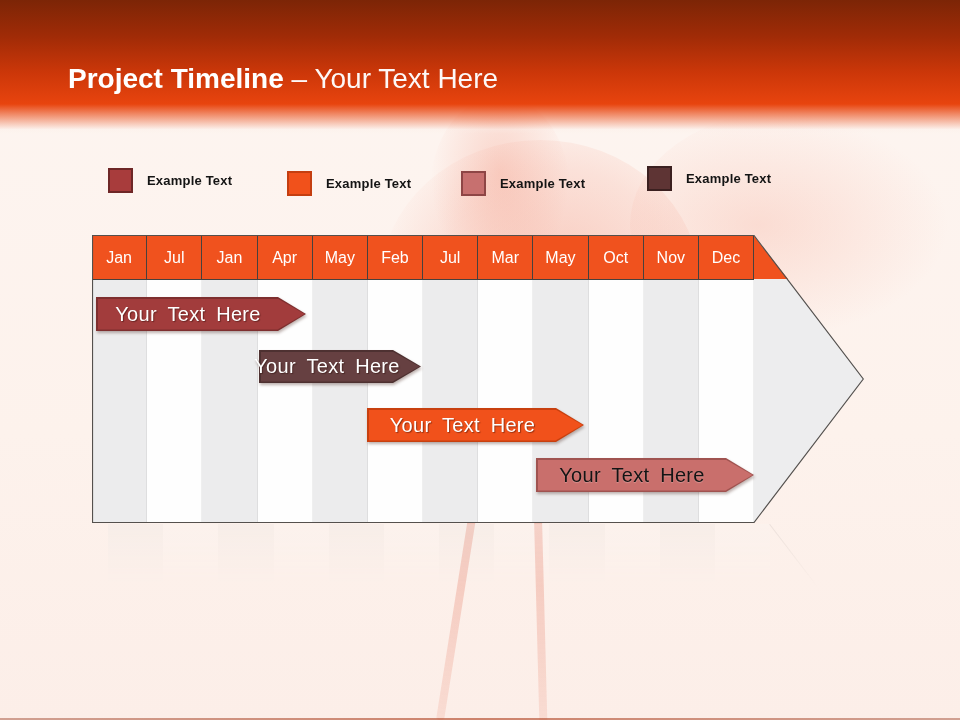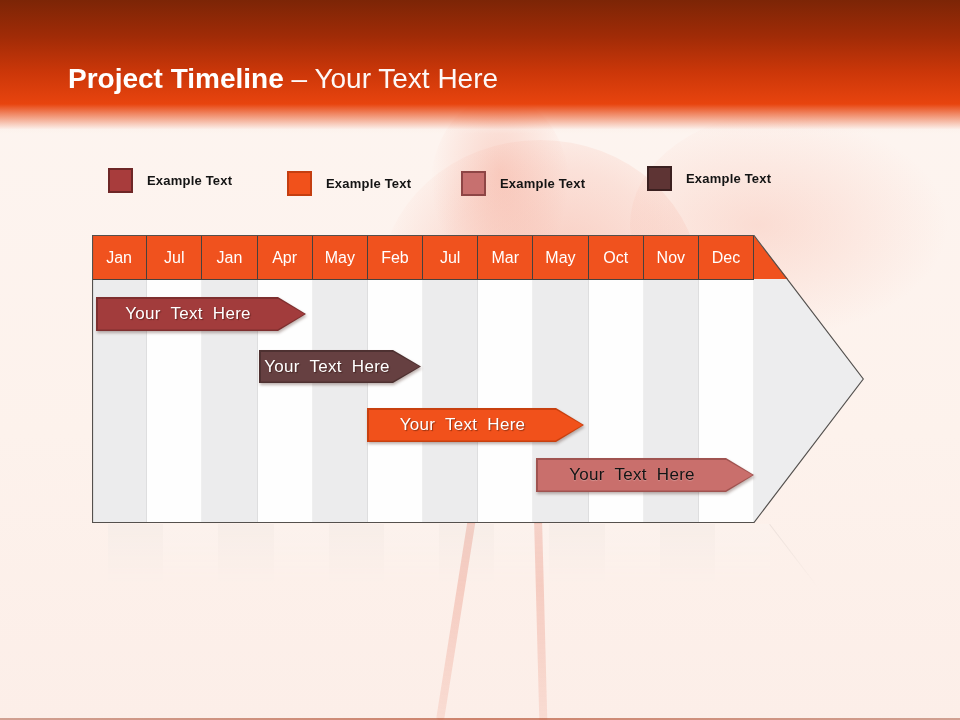--- a/index.html
+++ b/index.html
@@ -49,21 +49,21 @@
     border-top:1px solid #47413e;border-bottom:1px solid #47413e;}
   .mcell{flex:1;box-sizing:border-box;border-right:1px solid #47413e;display:flex;align-items:center;justify-content:center;
     color:#ffffff;font-size:16px;}
   .month-tri{position:absolute;left:662px;top:1px;width:34px;height:43px;clip-path:polygon(0 0,100% 100%,0 100%);}
   .outline{position:absolute;left:0;top:0;pointer-events:none;}
   
   .bar{position:absolute;filter:drop-shadow(1px 2px 1.5px rgba(70,35,25,.35));}
   .bar-border{position:absolute;inset:0;clip-path:polygon(0 0,calc(100% - 28px) 0,100% 50%,calc(100% - 28px) 100%,0 100%);}
   .bar-fill{position:absolute;inset:1.5px;clip-path:polygon(0 0,calc(100% - 27px) 0,100% 50%,calc(100% - 27px) 100%,0 100%);}
   .bar-label{position:absolute;left:0;right:26px;top:0;bottom:0;display:flex;align-items:center;justify-content:center;
-    font-size:17px;word-spacing:5px;letter-spacing:.3px;text-shadow:1px 1px 1px rgba(40,10,5,.45);white-space:nowrap;}
+    font-size:20px;word-spacing:5px;letter-spacing:.3px;text-shadow:1px 1px 1px rgba(40,10,5,.45);white-space:nowrap;}
   .bar-label.dark-text{text-shadow:0 1px 1px rgba(255,255,255,.25);}
   
   .reflection{position:absolute;left:108px;top:524px;width:772px;height:70px;z-index:2;opacity:.35;overflow:hidden;
     -webkit-mask-image:linear-gradient(180deg,rgba(0,0,0,.7),rgba(0,0,0,0) 90%);
     mask-image:linear-gradient(180deg,rgba(0,0,0,.7),rgba(0,0,0,0) 90%);}
   .refl-stripes{position:absolute;left:0;top:0;width:662px;height:70px;
     background:repeating-linear-gradient(90deg,#e6e4e2 0 55.17px,#f8f6f4 55.17px 110.34px);}
   .refl-diag{position:absolute;left:662px;top:0;width:181px;height:1px;background:#b5aca6;
     transform:rotate(52.6deg);transform-origin:0 0;}
   

